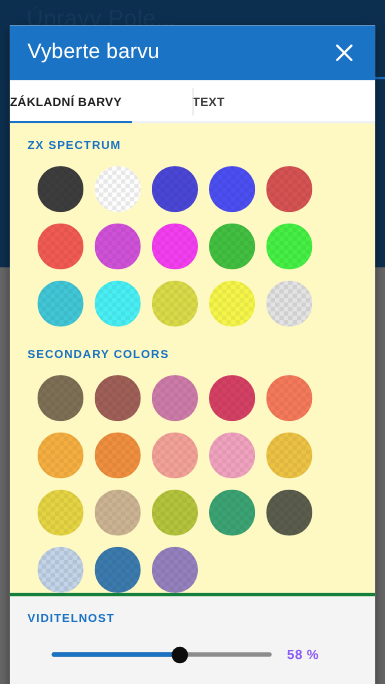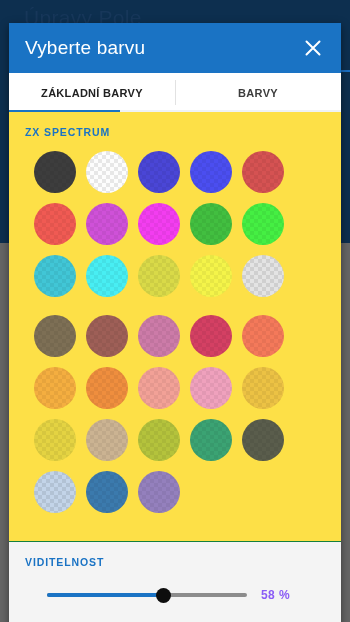--- a/index.html
+++ b/index.html
@@ -113,21 +113,20 @@
     height: 39px;
     min-height: 39px;
     background: #ffffff;
     display: flex;
     position: relative;
   }
   .tab {
     flex: 1;
     display: flex;
     align-items: center;
-    justify-content: center;
     font-size: 11px;
     font-weight: bold;
     letter-spacing: .3px;
     color: #3c3c3c;
     cursor: pointer;
     position: relative;
     box-sizing: border-box;
   }
   .tab + .tab::before {
     content: "";
@@ -151,22 +150,22 @@
     bottom: 0;
     width: 33.33%;
     height: 2px;
     background: #1a73c4;
   }
 
   .content {
     flex: 1;
     overflow: hidden;
     position: relative;
-    background: #fde047;
-    border-bottom: 1px solid #15803d;
+    background: #fef9c3;
+    border-bottom: 3px solid #15803d;
   }
 
   .section-title {
     font-size: 10.5px;
     font-weight: bold;
     color: #1a73c4;
     letter-spacing: .9px;
     padding: 14px 0 0 16px;
     font-stretch: condensed;
   }
@@ -277,21 +276,21 @@
           <path d="M2.5 2.5 L15.5 15.5 M15.5 2.5 L2.5 15.5" stroke="#ffffff" stroke-width="2" stroke-linecap="round"></path>
         </svg>
       </div>
     </div>
 
     <div class="tabs">
       <div class="tab active">
         <span>ZÁKLADNÍ BARVY</span>
       </div>
       <div class="tab">
-        <span>BARVY</span>
+        <span>TEXT</span>
       </div>
       <div class="tab-underline-track"></div>
       <div class="tab-underline"></div>
     </div>
 
     <div class="content">
       <div class="section-title">ZX SPECTRUM</div>
       <div class="swatch-grid" id="grid-0">
           <div class="swatch-cell">
             <div class="swatch" style="background-color: rgb(61, 61, 61);"></div>
@@ -333,20 +332,21 @@
             <div class="swatch" style="background-color: rgb(217, 218, 72);"></div>
           </div>
           <div class="swatch-cell">
             <div class="swatch" style="background-color: rgb(244, 244, 73);"></div>
           </div>
           <div class="swatch-cell">
             <div class="swatch light" style="background-color: rgb(227, 227, 227);"></div>
           </div>
         </div>
 
+      <div class="section-title">SECONDARY COLORS</div>
       <div class="swatch-grid" id="grid-1">
           <div class="swatch-cell">
             <div class="swatch" style="background-color: rgb(125, 111, 85);"></div>
           </div>
           <div class="swatch-cell">
             <div class="swatch" style="background-color: rgb(158, 95, 87);"></div>
           </div>
           <div class="swatch-cell">
             <div class="swatch" style="background-color: rgb(204, 123, 168);"></div>
           </div>

